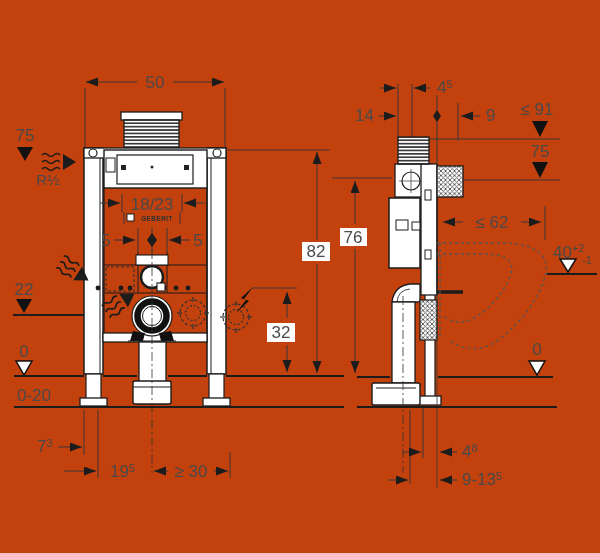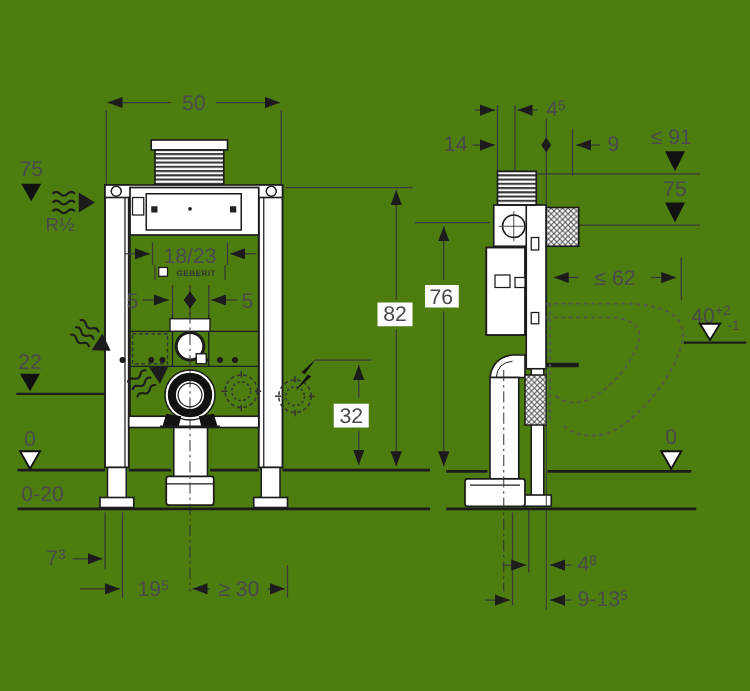--- a/index.html
+++ b/index.html
@@ -1,16 +1,16 @@
 <!DOCTYPE html>
 <html><head>
 <meta charset="utf-8">
 <style>
   html,body{margin:0;padding:0;background:#ffffff;}
-  .canvas{position:relative;width:600px;height:553px;background:#4d7c0f;overflow:hidden;}
+  .canvas{position:relative;width:600px;height:553px;background:#c2410c;overflow:hidden;}
   svg{display:block;}
   text{font-family:"Liberation Sans","DejaVu Sans",sans-serif;fill:#4a4a4a;}
   .dim{font-size:17px;}
   .dim-s{font-size:15px;}
   .sup{font-size:11px;}
   .logo{font-size:6.5px;font-weight:bold;letter-spacing:.4px;fill:#333;}
   .ln{stroke:#1c1c1c;fill:none;}
   .thin{stroke:#3a3a3a;stroke-width:1;fill:none;}
   .white{fill:#ffffff;stroke:#1c1c1c;}
 </style>

